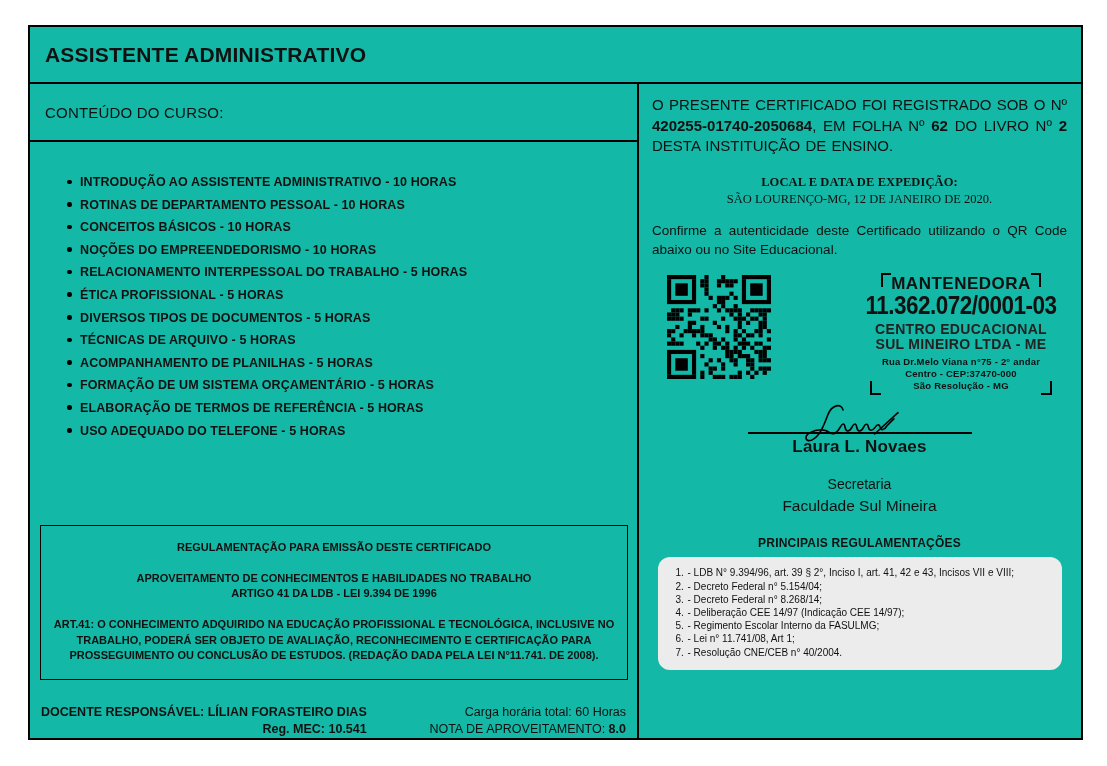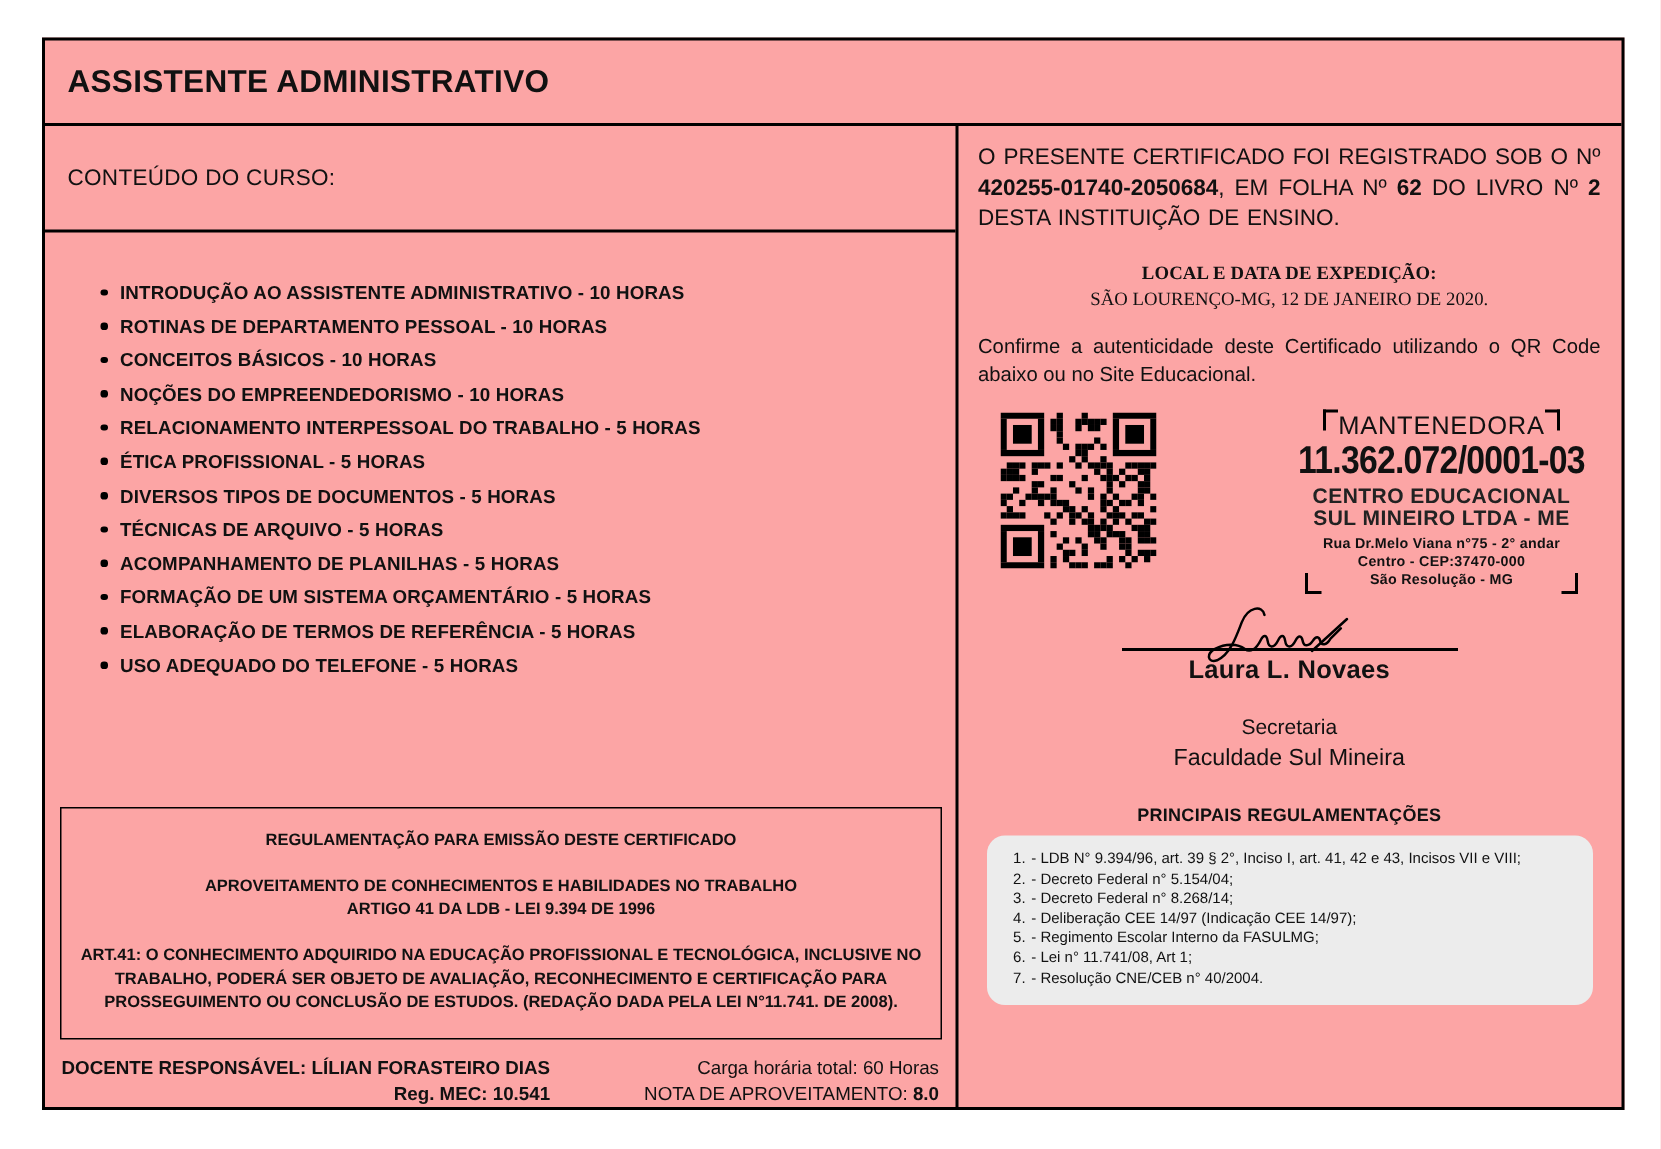--- a/index.html
+++ b/index.html
@@ -3,35 +3,35 @@
 <meta charset="utf-8">
 <style>
   * { margin:0; padding:0; box-sizing:border-box; }
   html,body { background:#ffffff; }
   body {
     width:1107px; height:766px; position:relative; overflow:hidden;
     font-family:"Liberation Sans","DejaVu Sans",sans-serif; color:#111;
   }
   .cert {
     position:absolute; left:28px; top:25px; width:1055px; height:715px;
-    border:2px solid #000; display:flex; flex-direction:column; background:#fca5a5;
+    border:2px solid #000; display:flex; flex-direction:column; background:#14b8a6;
   }
   
   .title-row {
     height:57px; border-bottom:2px solid #000;
     display:flex; align-items:center; padding-left:15px; flex:0 0 auto;
   }
   .title-row h1 { font-size:21px; font-weight:bold; letter-spacing:.2px; }
   
   .body { flex:1; display:flex; min-height:0; }
   .left-col { width:609px; flex:0 0 609px; border-right:2px solid #000; display:flex; flex-direction:column; }
   .right-col { flex:1; padding:11px 14px 0 13px; }
   
   .subheader {
-    height:71px; border-bottom:2px solid #000; flex:0 0 auto;
+    height:58px; border-bottom:2px solid #000; flex:0 0 auto;
     display:flex; align-items:center; padding-left:15px; font-size:15px; letter-spacing:.2px;text-align:right;
   }
   ul.courses { list-style:none; margin:33px 0 0 37px; }
   ul.courses li {
     position:relative; padding-left:13px; margin-bottom:8.6px;
     font-size:12.5px; font-weight:bold; letter-spacing:.1px;
   }
   ul.courses li::before {
     content:""; position:absolute; left:0; top:4.5px; width:4.5px; height:4.5px;
     background:#000; border-radius:50%;
@@ -58,21 +58,21 @@
     word-spacing:1px;
   }
   .expedition { text-align:center; margin-top:17px; font-size:12.5px; line-height:1.4;font-family:Liberation Serif, serif; }
   .expedition .exp-label { font-weight:bold; letter-spacing:.1px; }
   .confirm { margin-top:13px; font-size:13.5px; line-height:1.4; text-align:justify; text-align-last:left; }
   .auth-row { margin-top:14px; display:flex; align-items:flex-start; height:126px; }
   .qr { width:104px; height:104px; margin-left:15px; margin-top:2px; }
   .qr svg { width:100%; height:100%; display:block; fill:#000; }
   
   .stamp { margin-left:auto; margin-right:1px; width:210px; text-align:center; line-height:1.05; }
-  .stamp-head { position:relative; display:inline-block; padding:2px 10px 0; font-size:17px; font-weight:normal; letter-spacing:.5px; }
+  .stamp-head { position:relative; display:inline-block; padding:2px 10px 0; font-size:17px; font-weight:bold; letter-spacing:.5px; }
   .stamp-head::before, .stamp-head::after {
     content:""; position:absolute; top:0; width:8px; height:12px; border-top:2px solid #000;
   }
   .stamp-head::before { left:0; border-left:2px solid #000; }
   .stamp-head::after  { right:0; border-right:2px solid #000; }
   .stamp-cnpj { font-size:22.5px; font-weight:bold; letter-spacing:-.5px; margin-top:1px; transform:scaleY(1.15); }
   .stamp-org  { font-size:14px; font-weight:bold; letter-spacing:.3px; margin-top:4px; color:#222; }
   .stamp-addr {
     position:relative; margin-top:4px; padding:1px 12px 3px; display:inline-block;
     font-size:9.5px; font-weight:bold; line-height:1.25; letter-spacing:.2px;

